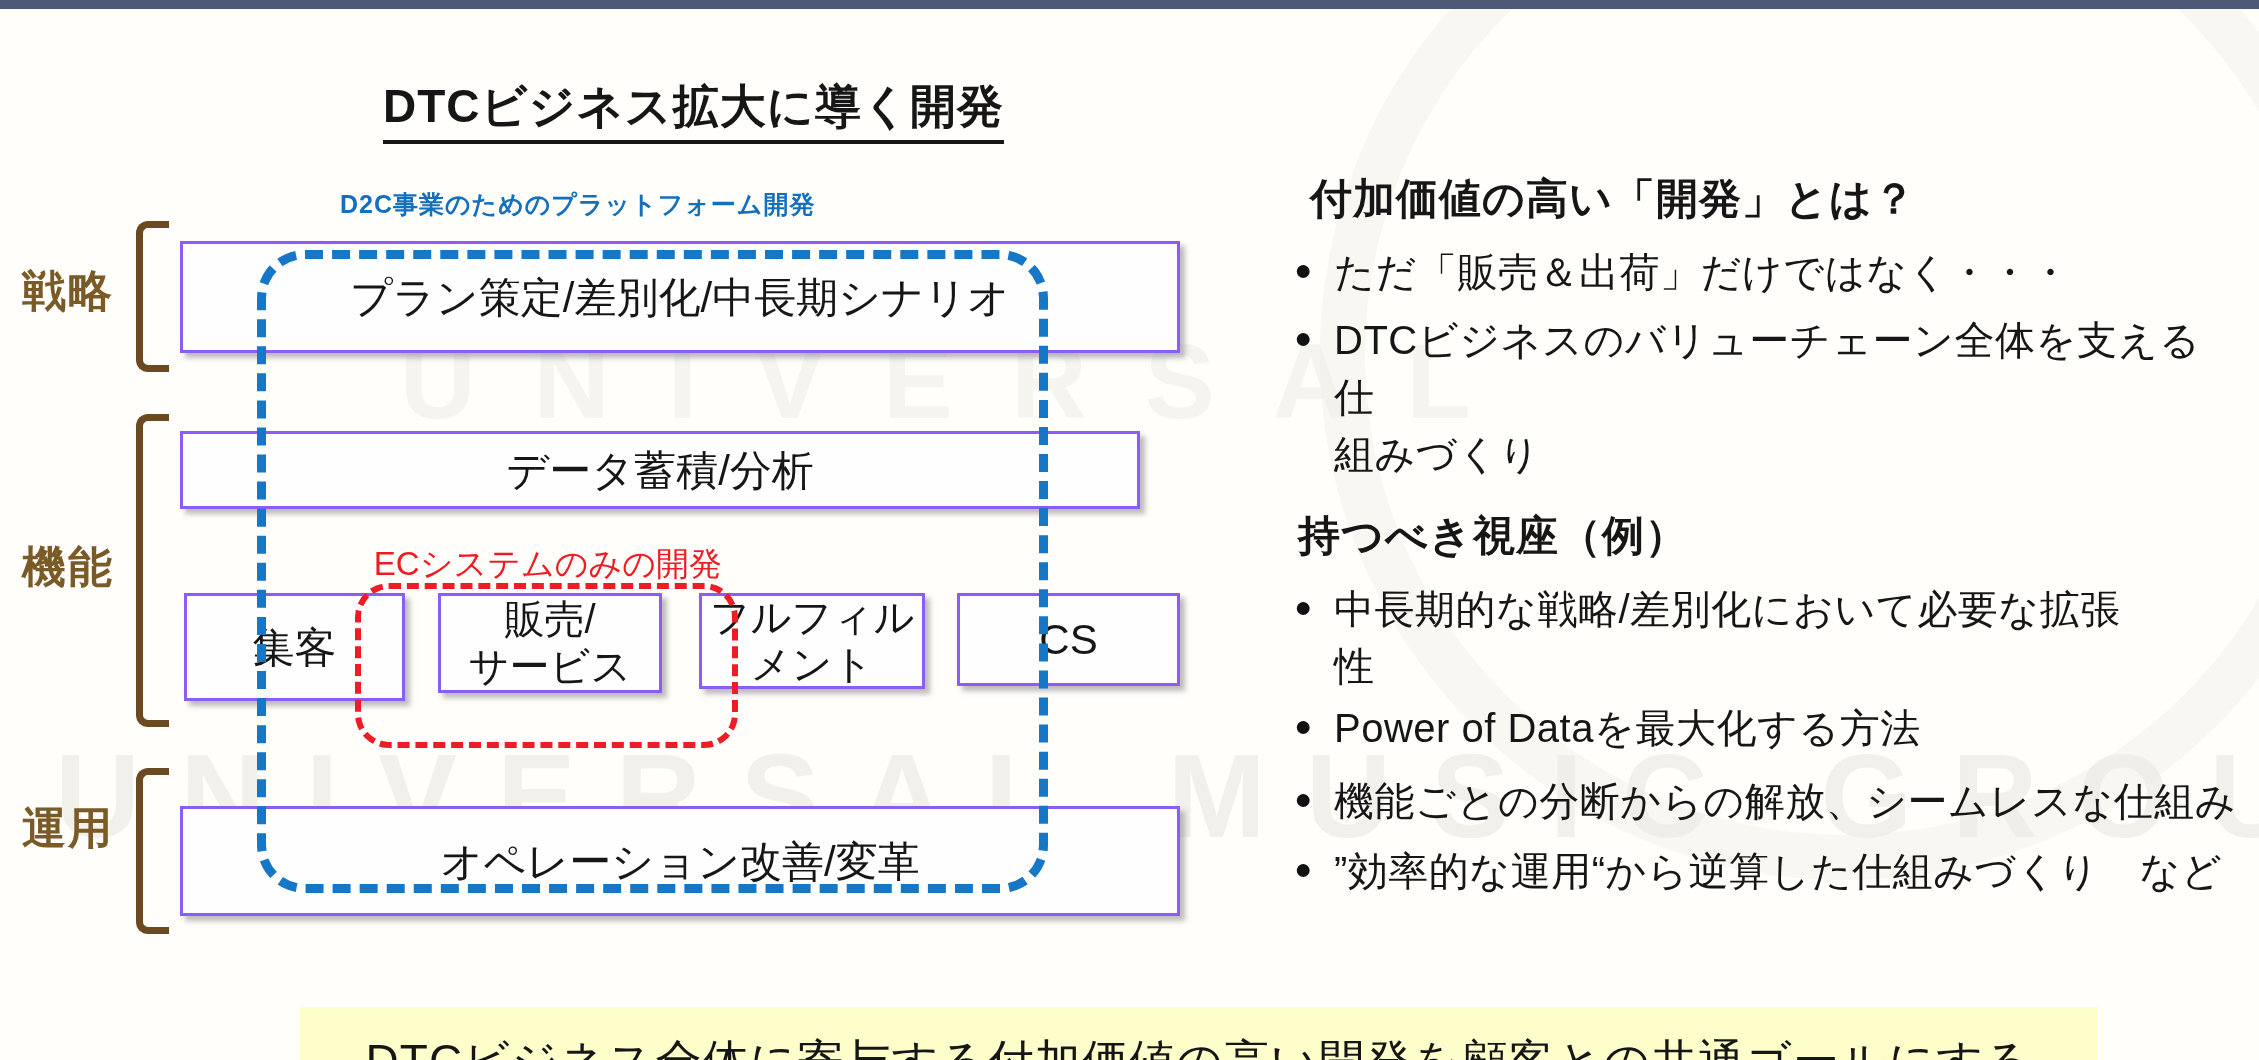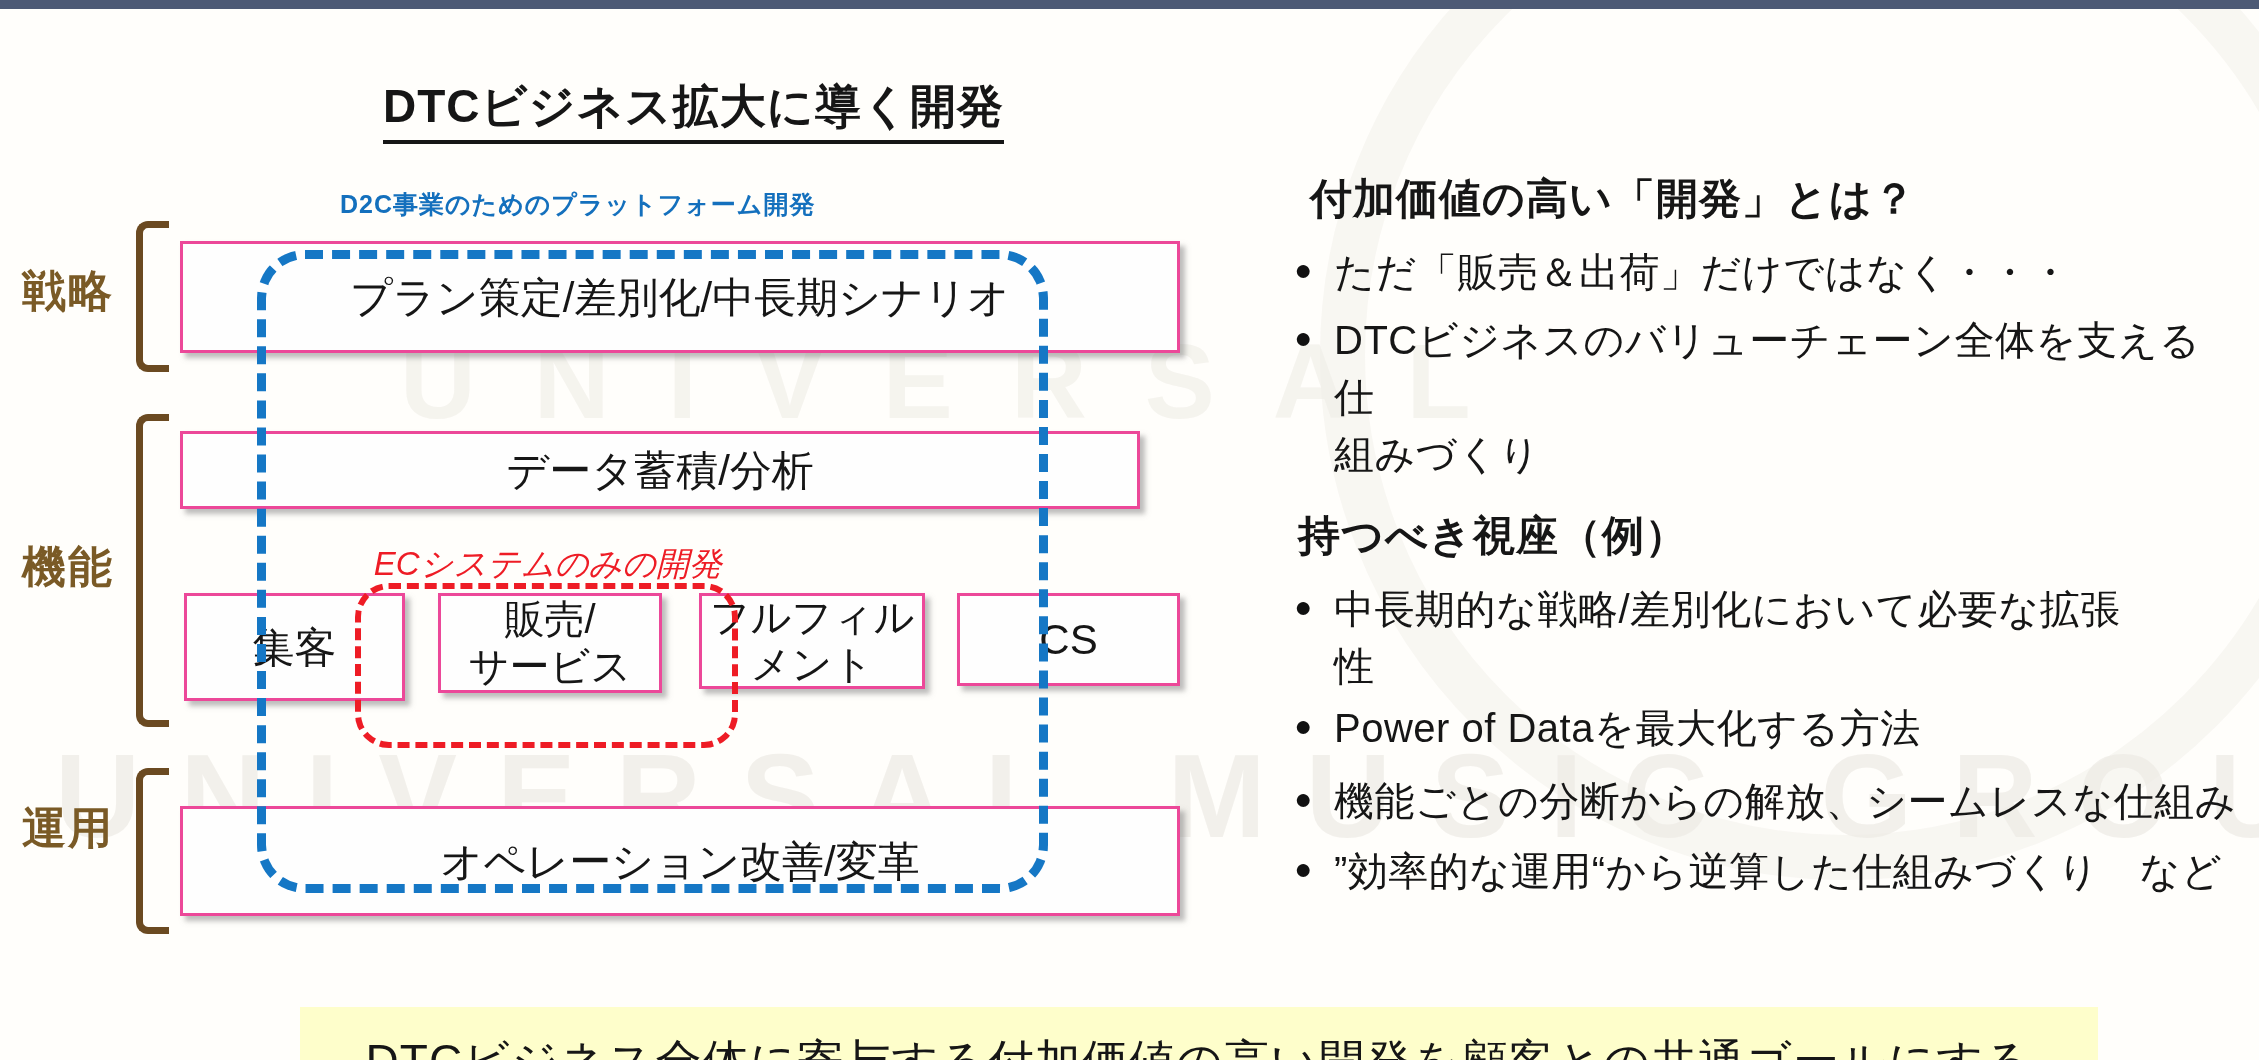--- a/index.html
+++ b/index.html
@@ -20,30 +20,30 @@
 
   .page-title{left:383px;top:76px;font-size:46px;font-weight:bold;z-index:4;
     border-bottom:4px solid #161616;padding-bottom:2px;letter-spacing:1px;}
   .platform-label{left:340px;top:188px;font-size:25px;font-weight:bold;color:#1470bd;z-index:4;letter-spacing:1px;}
 
   .row-label{left:22px;font-size:44px;font-weight:bold;color:#7a5a26;z-index:4;letter-spacing:2px;}
   .bracket{left:136px;width:26px;z-index:3;
     border-left:7px solid #6b4a21;border-top:7px solid #6b4a21;border-bottom:7px solid #6b4a21;
     border-radius:12px 0 0 12px;}
 
-  .gbox{background:#fefefe;border:3px solid #ec4899;box-sizing:border-box;
+  .gbox{background:#fefefe;border:3px solid #8b5cf6;box-sizing:border-box;
     box-shadow:5px 5px 5px rgba(125,125,125,.5);
     display:flex;align-items:center;justify-content:center;text-align:center;
     font-size:42px;z-index:2;white-space:pre-line;line-height:47px;}
 
   .blue-dash{left:257px;top:250px;width:791px;height:643px;box-sizing:border-box;
     border:9px dashed #1577c5;border-radius:48px;z-index:3;}
   .red-dash{left:355px;top:583px;width:383px;height:165px;box-sizing:border-box;
     border:6px dashed #ee1c25;border-radius:34px;z-index:3;}
-  .ec-label{left:357px;top:542px;width:382px;text-align:center;font-size:33px;color:#ee1c25;z-index:4;font-style:italic;}
+  .ec-label{left:357px;top:542px;width:382px;text-align:center;font-size:33px;color:#ee1c25;z-index:4;}
 
   .rp-heading{font-size:42px;font-weight:bold;z-index:4;letter-spacing:1px;}
   .bullet-row{left:1294px;display:flex;z-index:4;}
   .bullet-dot{width:40px;font-size:30px;padding-top:9px;flex:none;color:#111;}
   .bullet-text{font-size:40px;line-height:57px;width:905px;white-space:pre-line;letter-spacing:0.5px;}
 
   .banner{left:300px;top:1007px;width:1798px;height:90px;background:#fefecb;z-index:4;
     text-align:center;font-size:46px;padding-top:24px;box-sizing:content-box;letter-spacing:1px;}
 </style>
 </head>

